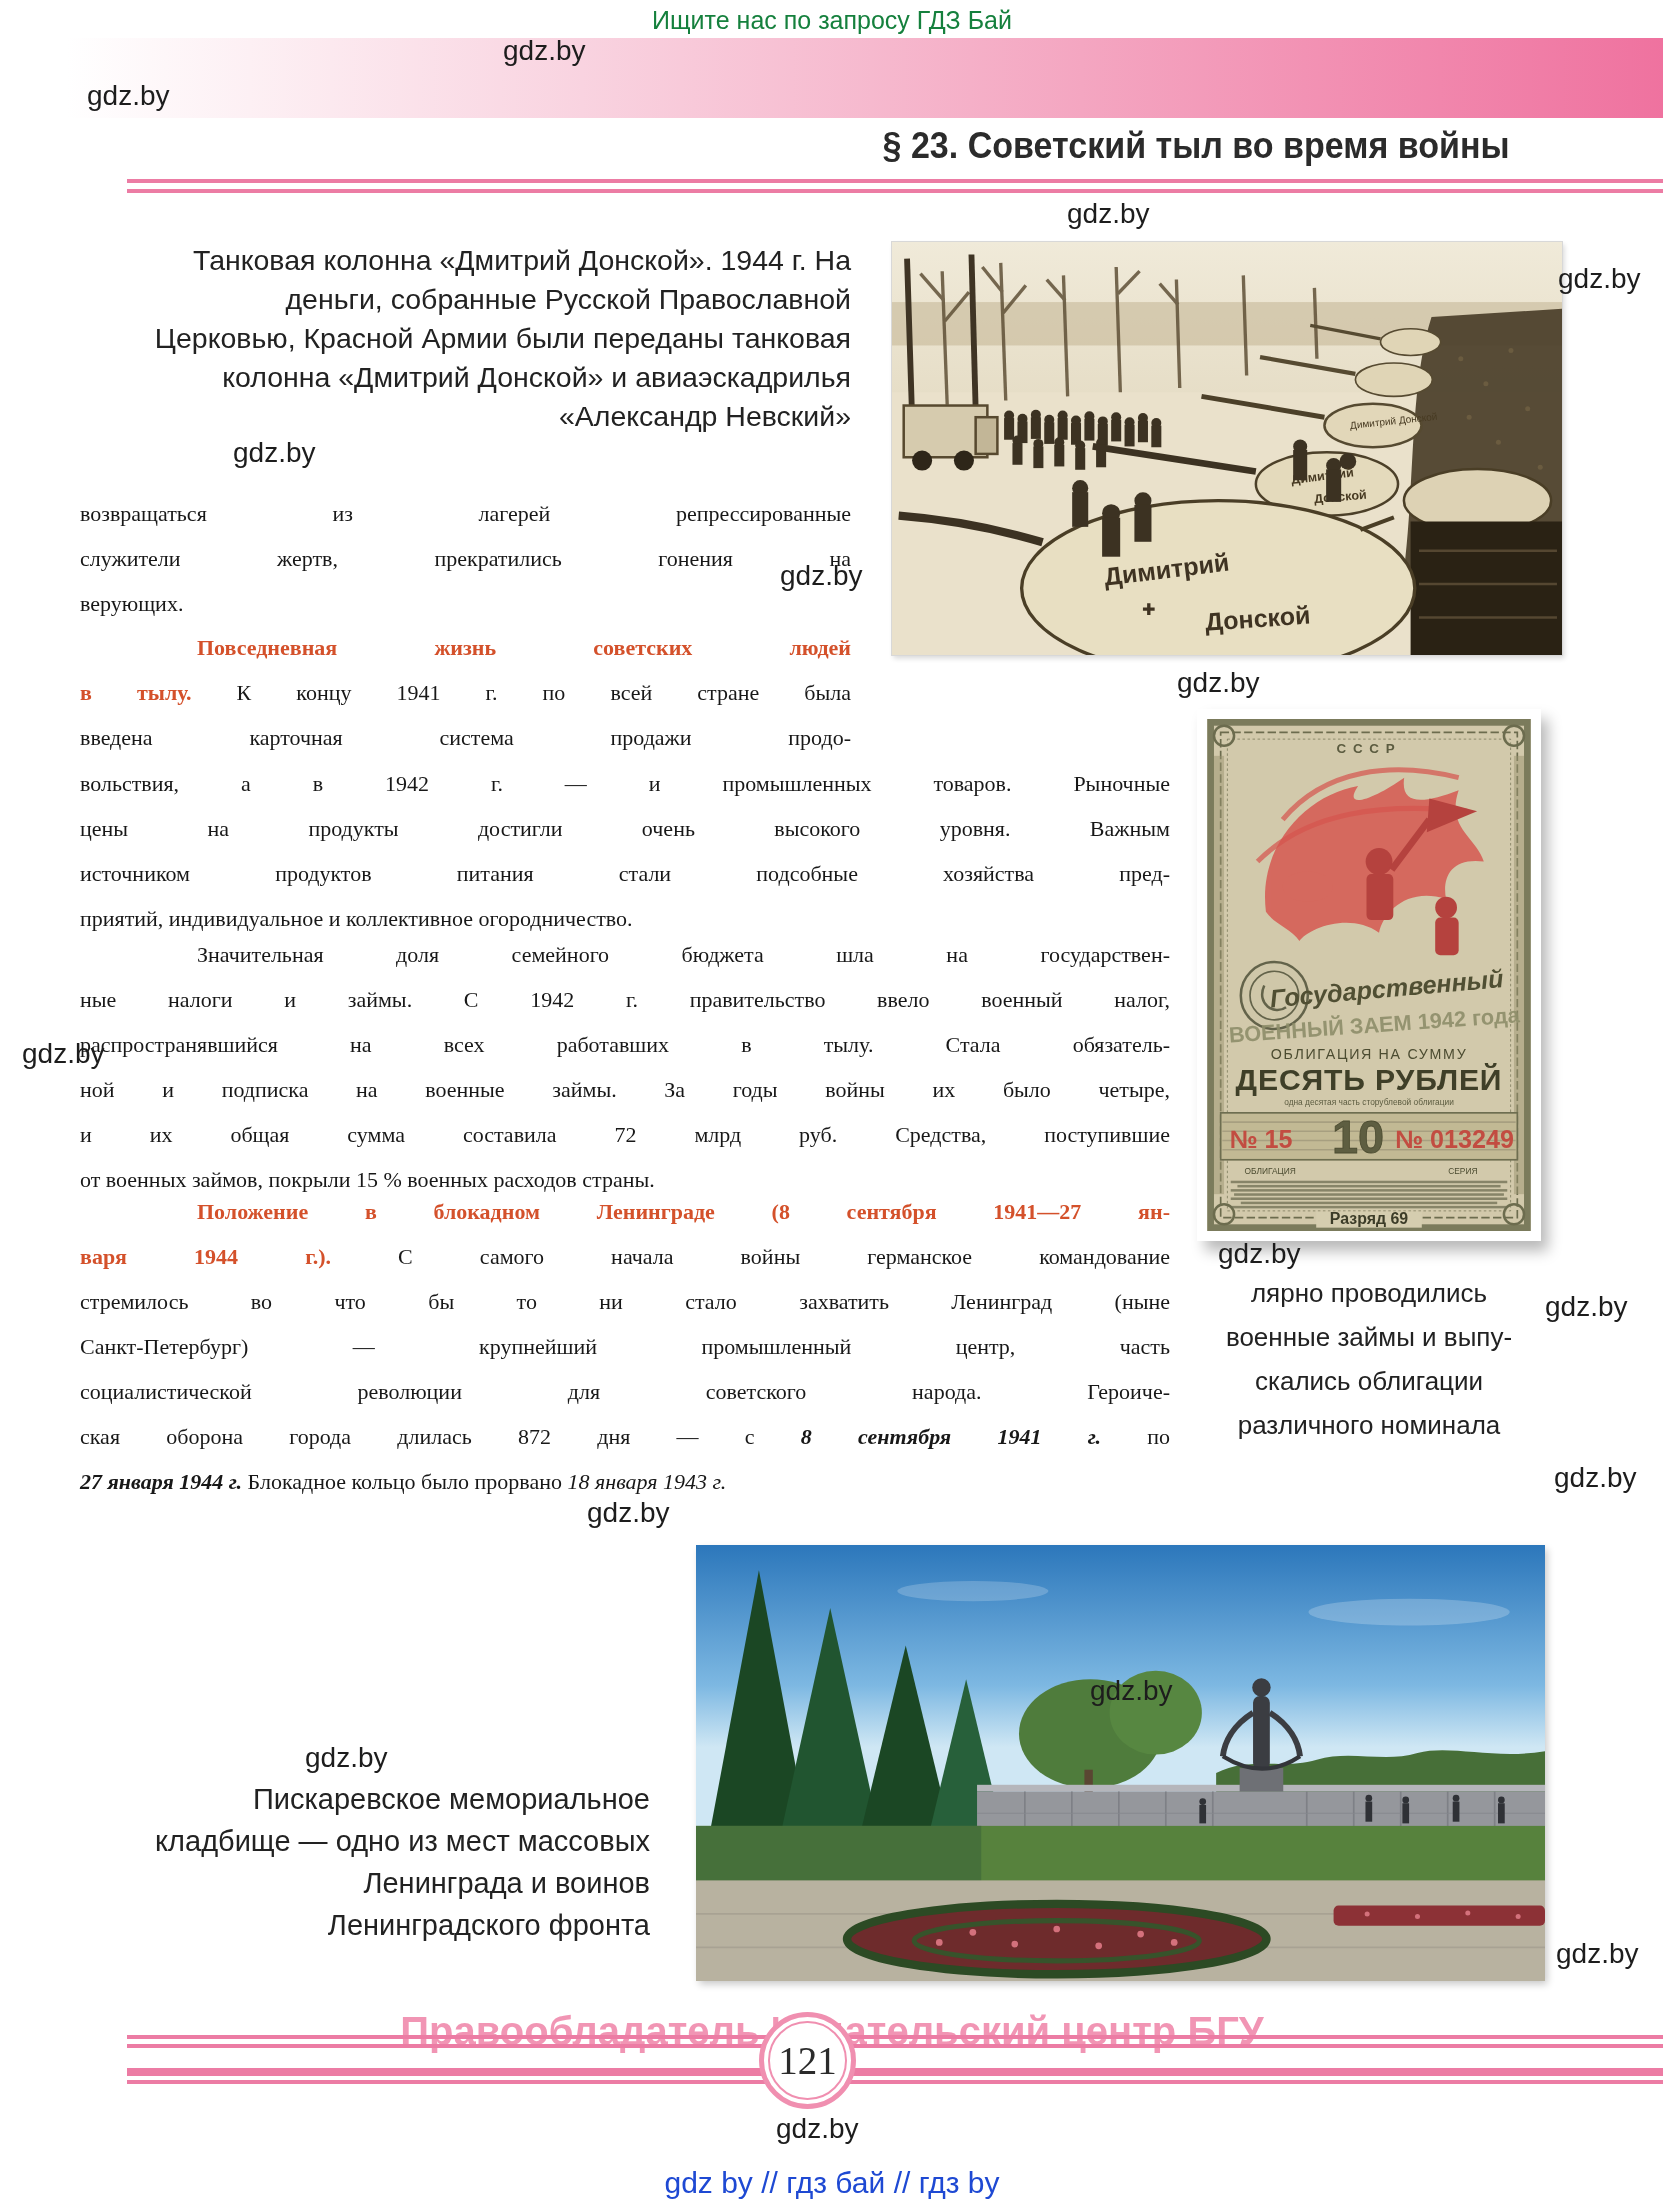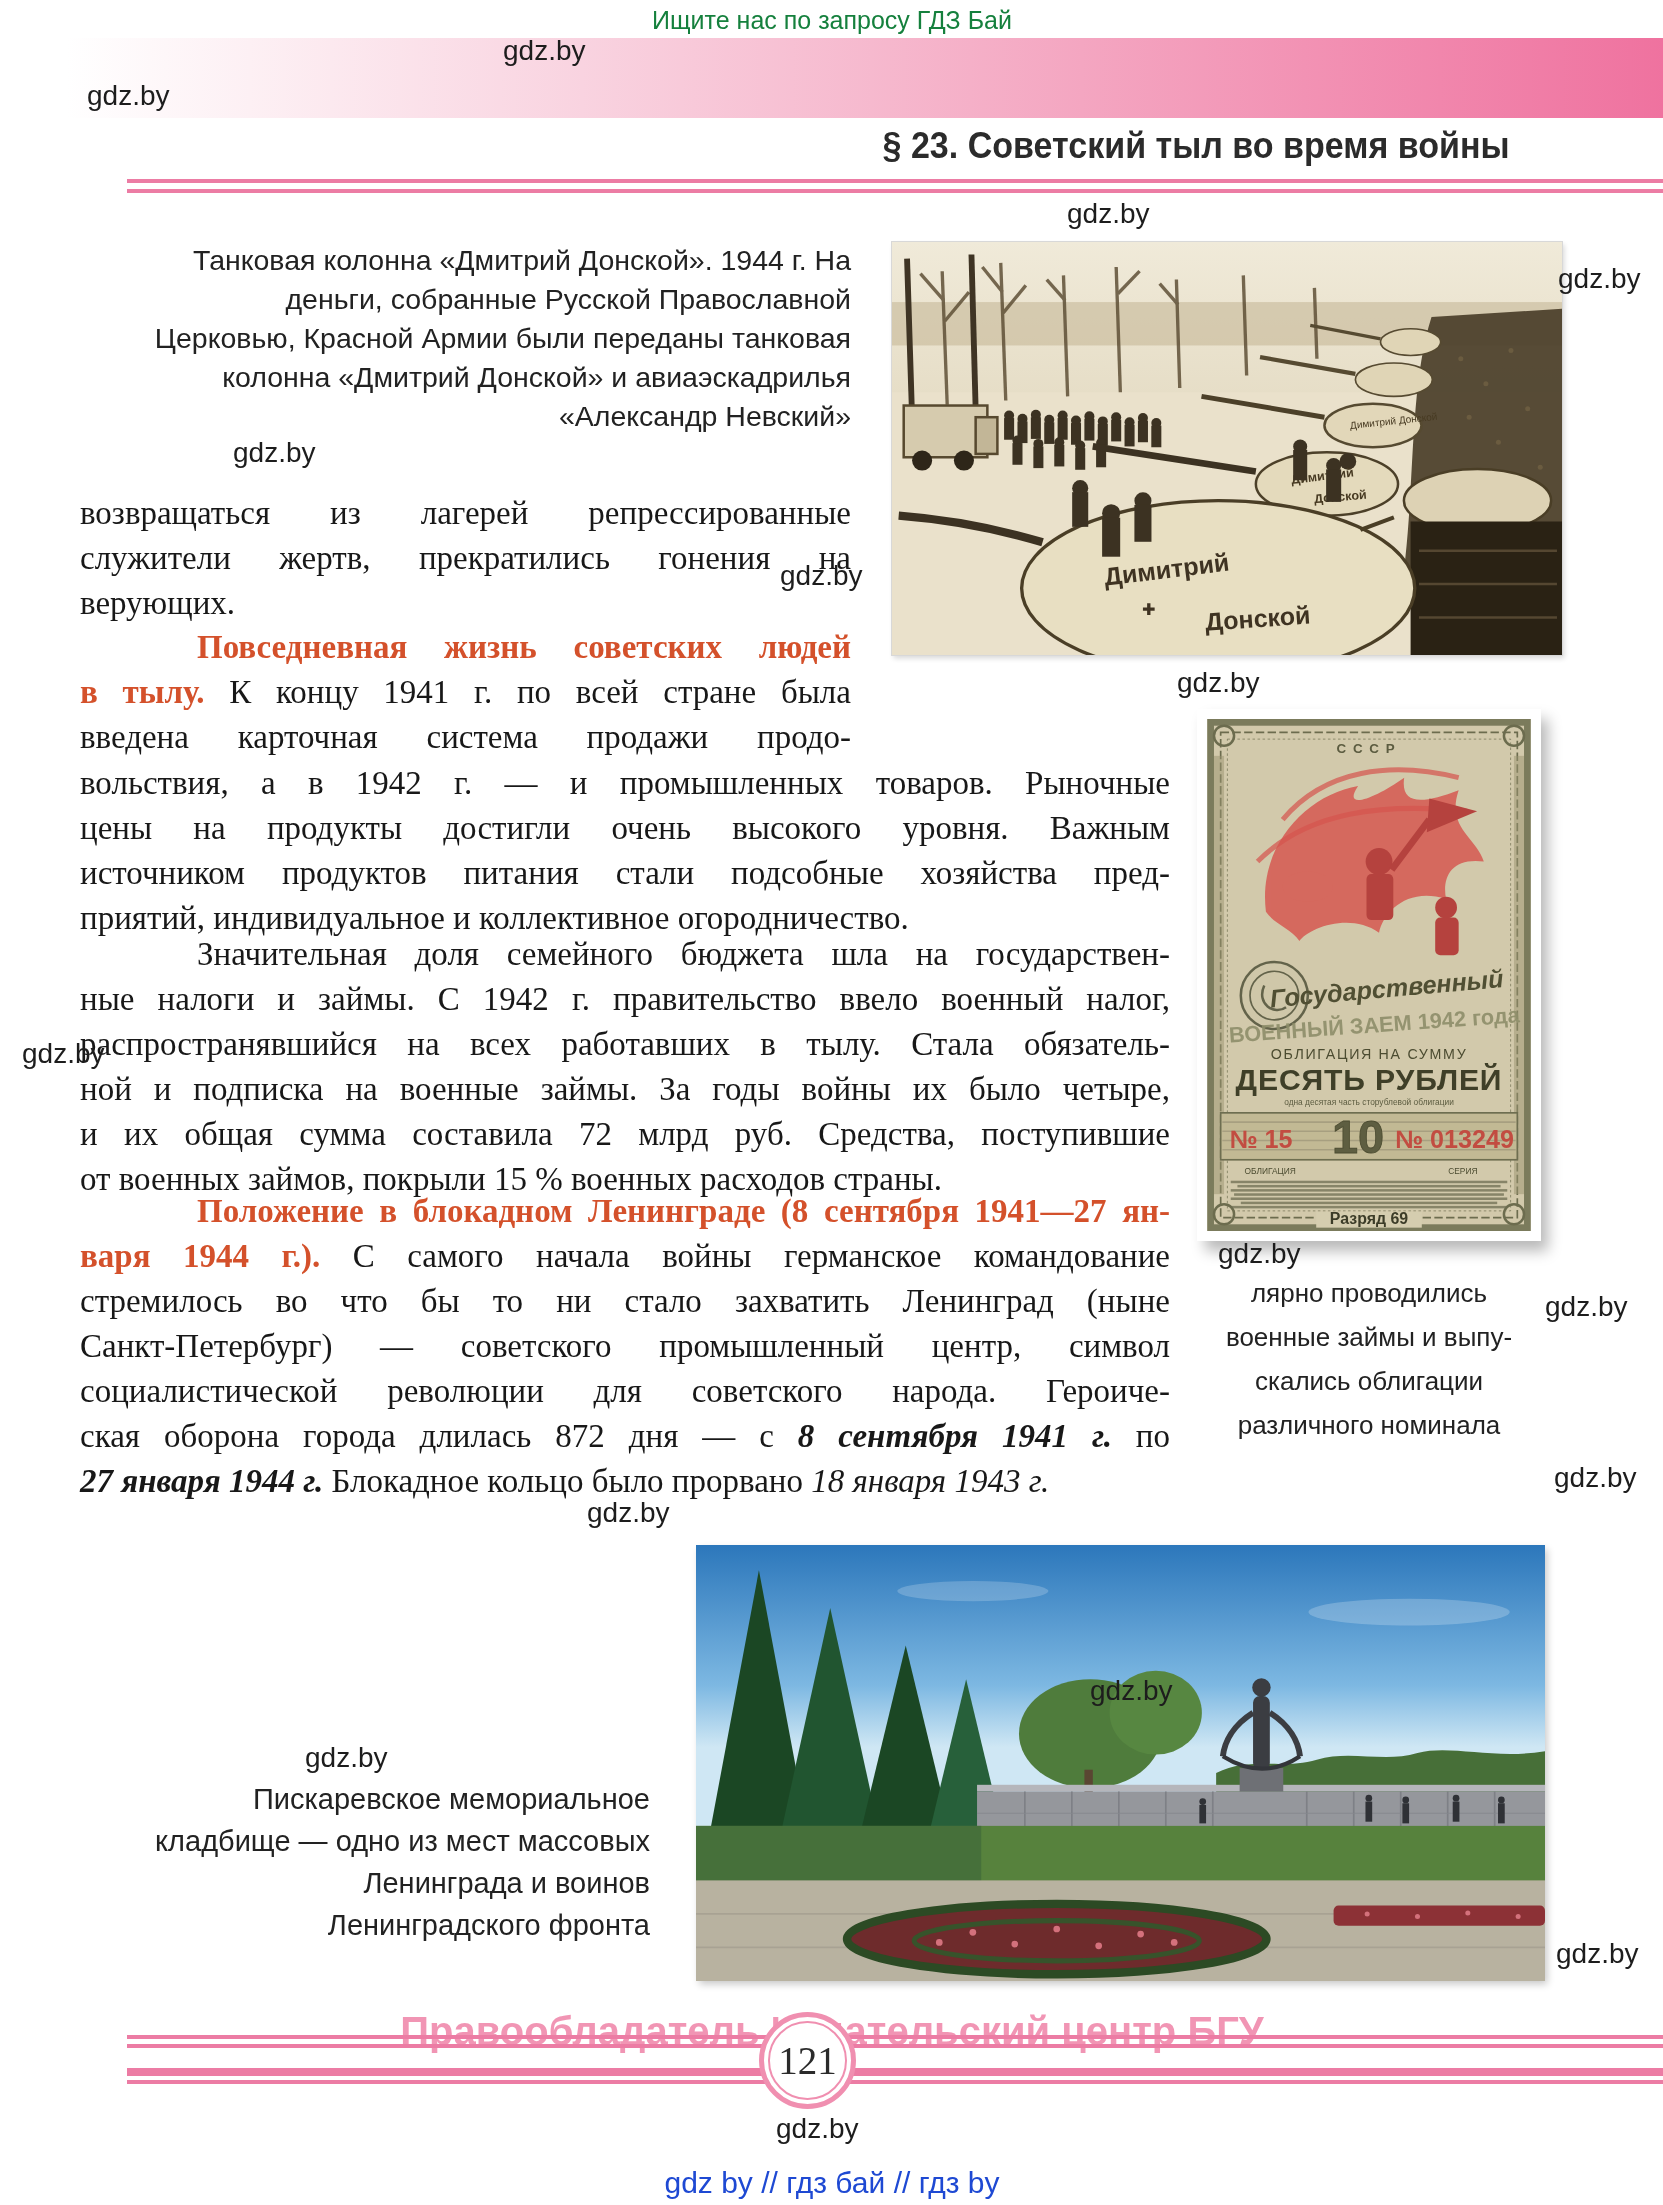--- a/index.html
+++ b/index.html
@@ -47,21 +47,21 @@
   
   .caption{position:absolute;color:#222;}
   #tank-caption{left:92px;top:241px;width:759px;text-align:right;
     font:28.5px/39px "Liberation Sans",sans-serif;}
   #bond-caption{left:1199px;top:1271px;width:340px;text-align:center;
     font:26px/44px "Liberation Sans",sans-serif;}
   #cem-caption{left:130px;top:1778px;width:520px;text-align:right;
     font:29px/42px "Liberation Sans",sans-serif;}
   
   .para{position:absolute;left:80px;width:1090px;
-    font-family:"Liberation Serif",serif;font-size:33px;line-height:45px;color:#181818;}
+    font-family:"Liberation Serif",serif;font-size:22px;line-height:45px;color:#181818;}
   .para.narrow{width:771px;}
   #p1{top:491px}#p2a{top:625px}#p2b{top:761px}#p3{top:932px}#p4{top:1189px}
   .bline{text-align:justify;}
   .bline.jl{text-align-last:justify;}
   .seg-red{color:#d4512b;font-weight:700;}
   .seg-bi{font-weight:700;font-style:italic;}
   .seg-i{font-style:italic;}
   
   #footer-copyright{position:absolute;left:0;right:0;top:2009px;text-align:center;z-index:0;
     font:700 40px/1.1 "Liberation Sans",sans-serif;color:#ee78a0;opacity:.78;}
@@ -241,21 +241,21 @@
       <div class="bline jl"><span>распространявшийся на всех работавших в тылу. Стала обязатель-</span></div>
       <div class="bline jl"><span>ной и подписка на военные займы. За годы войны их было четыре,</span></div>
       <div class="bline jl"><span>и их общая сумма составила 72 млрд руб. Средства, поступившие</span></div>
       <div class="bline"><span>от военных займов, покрыли 15 % военных расходов страны.</span></div>
     </div>
   <span class="wm" id="wm-left-margin">gdz.by</span>
   <div class="para" id="p4">
       <div class="bline jl" style="padding-left: 117px;"><span class="seg-red">Положение в блокадном Ленинграде (8 сентября 1941—27 ян-</span></div>
       <div class="bline jl"><span class="seg-red">варя 1944 г.). </span><span>С самого начала войны германское командование</span></div>
       <div class="bline jl"><span>стремилось во что бы то ни стало захватить Ленинград (ныне</span></div>
-      <div class="bline jl"><span>Санкт-Петербург) — советского промышленный центр, символ</span></div>
+      <div class="bline jl"><span>Санкт-Петербург) — крупнейший промышленный центр, часть</span></div>
       <div class="bline jl"><span>социалистической революции для советского народа. Героиче-</span></div>
       <div class="bline jl"><span>ская оборона города длилась 872 дня — с </span><span class="seg-bi">8 сентября 1941 г.</span><span> по</span></div>
       <div class="bline"><span class="seg-bi">27 января 1944 г. </span><span>Блокадное кольцо было прорвано </span><span class="seg-i">18 января 1943 г.</span></div>
     </div>
   <span class="wm" id="wm-blockade">gdz.by</span>
 
   <div id="bond-photo">
     <svg viewBox="0 0 386 611">
       <rect width="386" height="611" fill="#d2c9ab"></rect>
       <rect x="4" y="4" width="378" height="603" fill="none" stroke="#7b7b5c" stroke-width="8"></rect>

